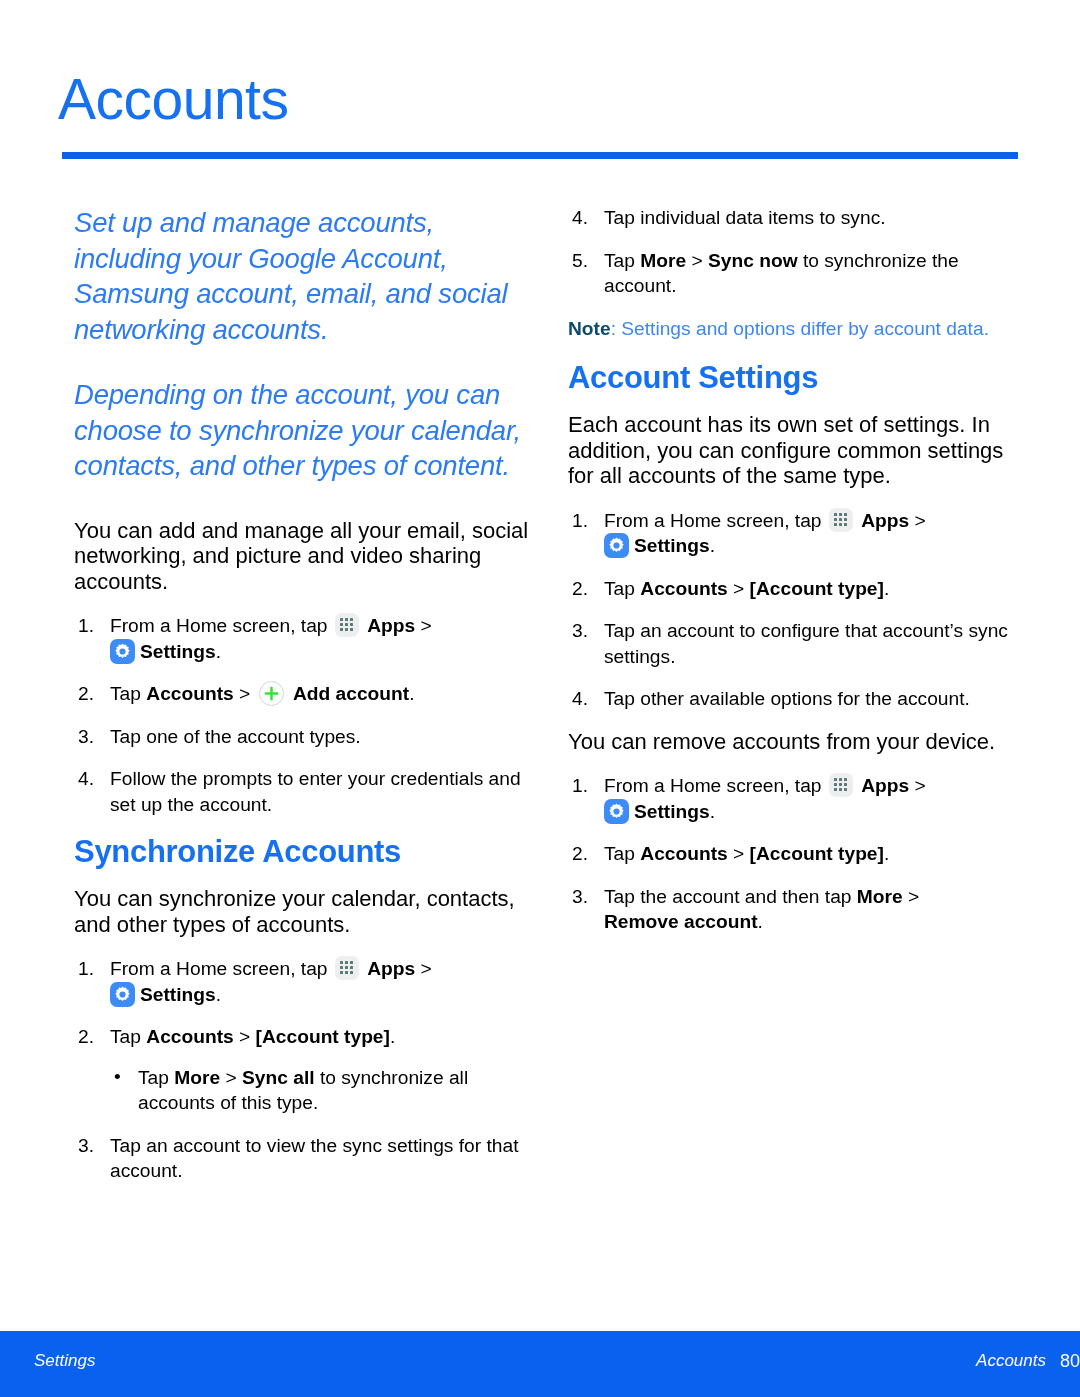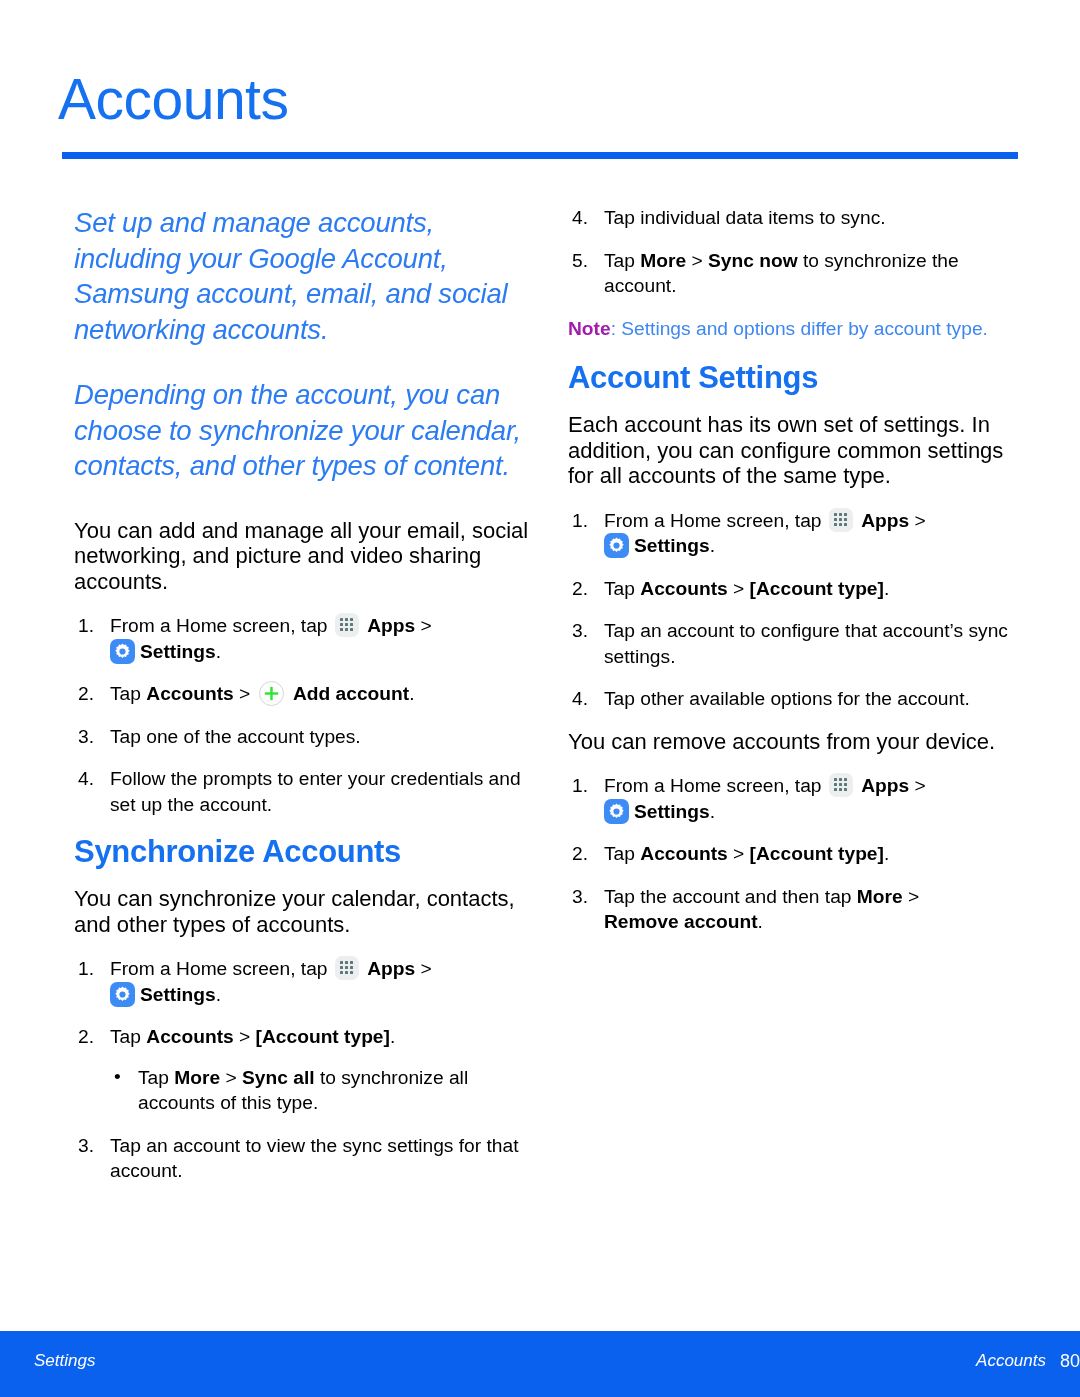--- a/index.html
+++ b/index.html
@@ -82,21 +82,21 @@
   }
 
   
   p.note {
     font-size: 19.2px;
     line-height: 25.5px;
     margin: 0 0 19px 0;
     color: #3c87f0;
   }
   p.note .note-label {
-    color: #a21caf;
+    color: #0c4a6e;
     font-weight: bold;
   }
 
   
   ol.steps, ul.substeps {
     margin: 0;
     padding: 0;
     list-style: none;
   }
   ol.steps > li {
@@ -311,21 +311,21 @@
       <li>
         <span class="num">4.</span><span>Tap individual data items to sync.</span>
       </li>
       <li>
         <span class="num">5.</span><span>Tap</span>&nbsp;<b>More</b>
         <span>&gt;</span>
         <b>Sync now</b>&nbsp;<span>to synchronize the account.</span>
       </li>
     </ol>
 
-    <p class="note"><span class="note-label">Note</span><span>: Settings and options differ by account type.</span></p>
+    <p class="note"><span class="note-label">Note</span><span>: Settings and options differ by account data.</span></p>
 
     <h2 class="section gap-before">Account Settings</h2>
     <p class="body">Each account has its own set of settings. In addition, you can configure common settings for all accounts of the same type.</p>
 
 
     <ol class="steps">
       <li>
         <span class="num">1.</span><span>From a Home screen, tap</span>&nbsp;<span class="icon icon-apps"><span class="grid">
               <i></i>
               <i></i>

